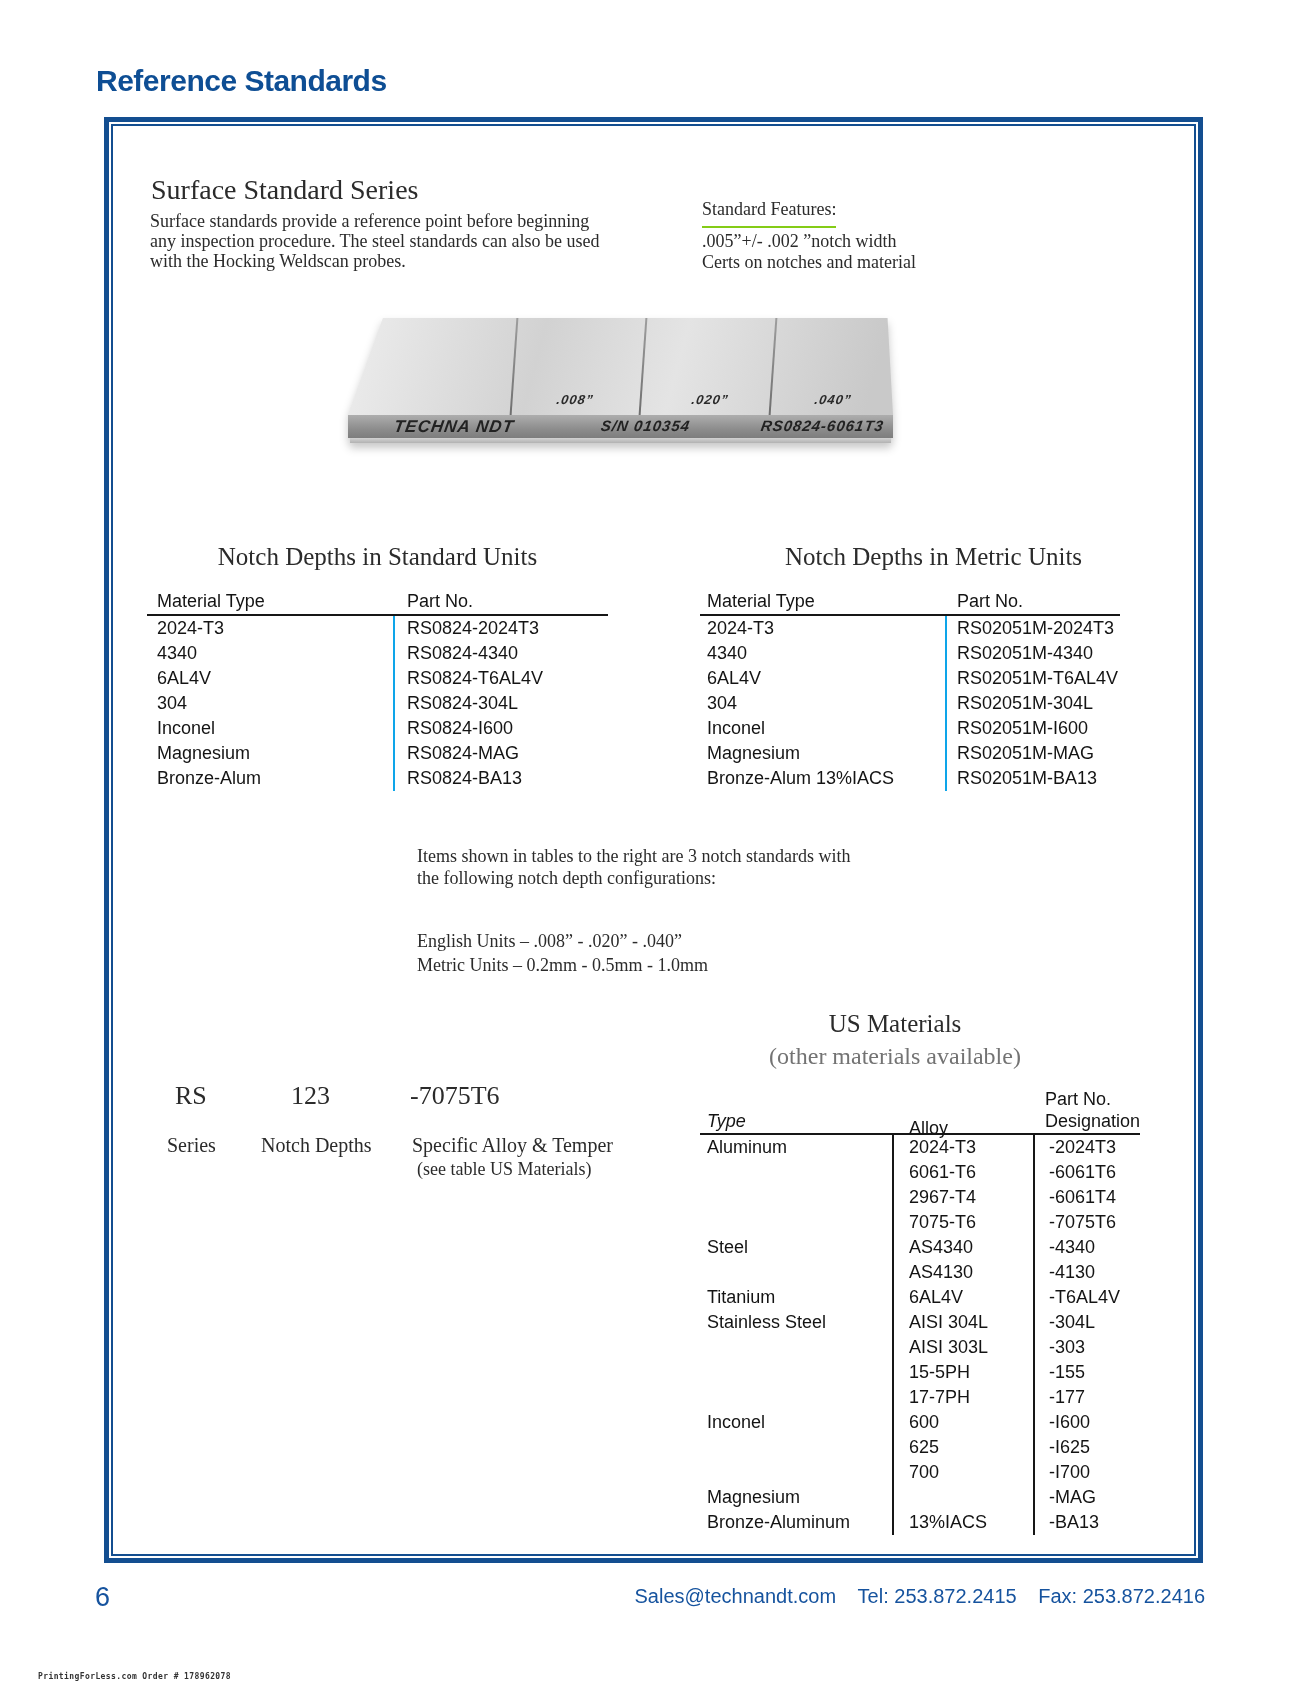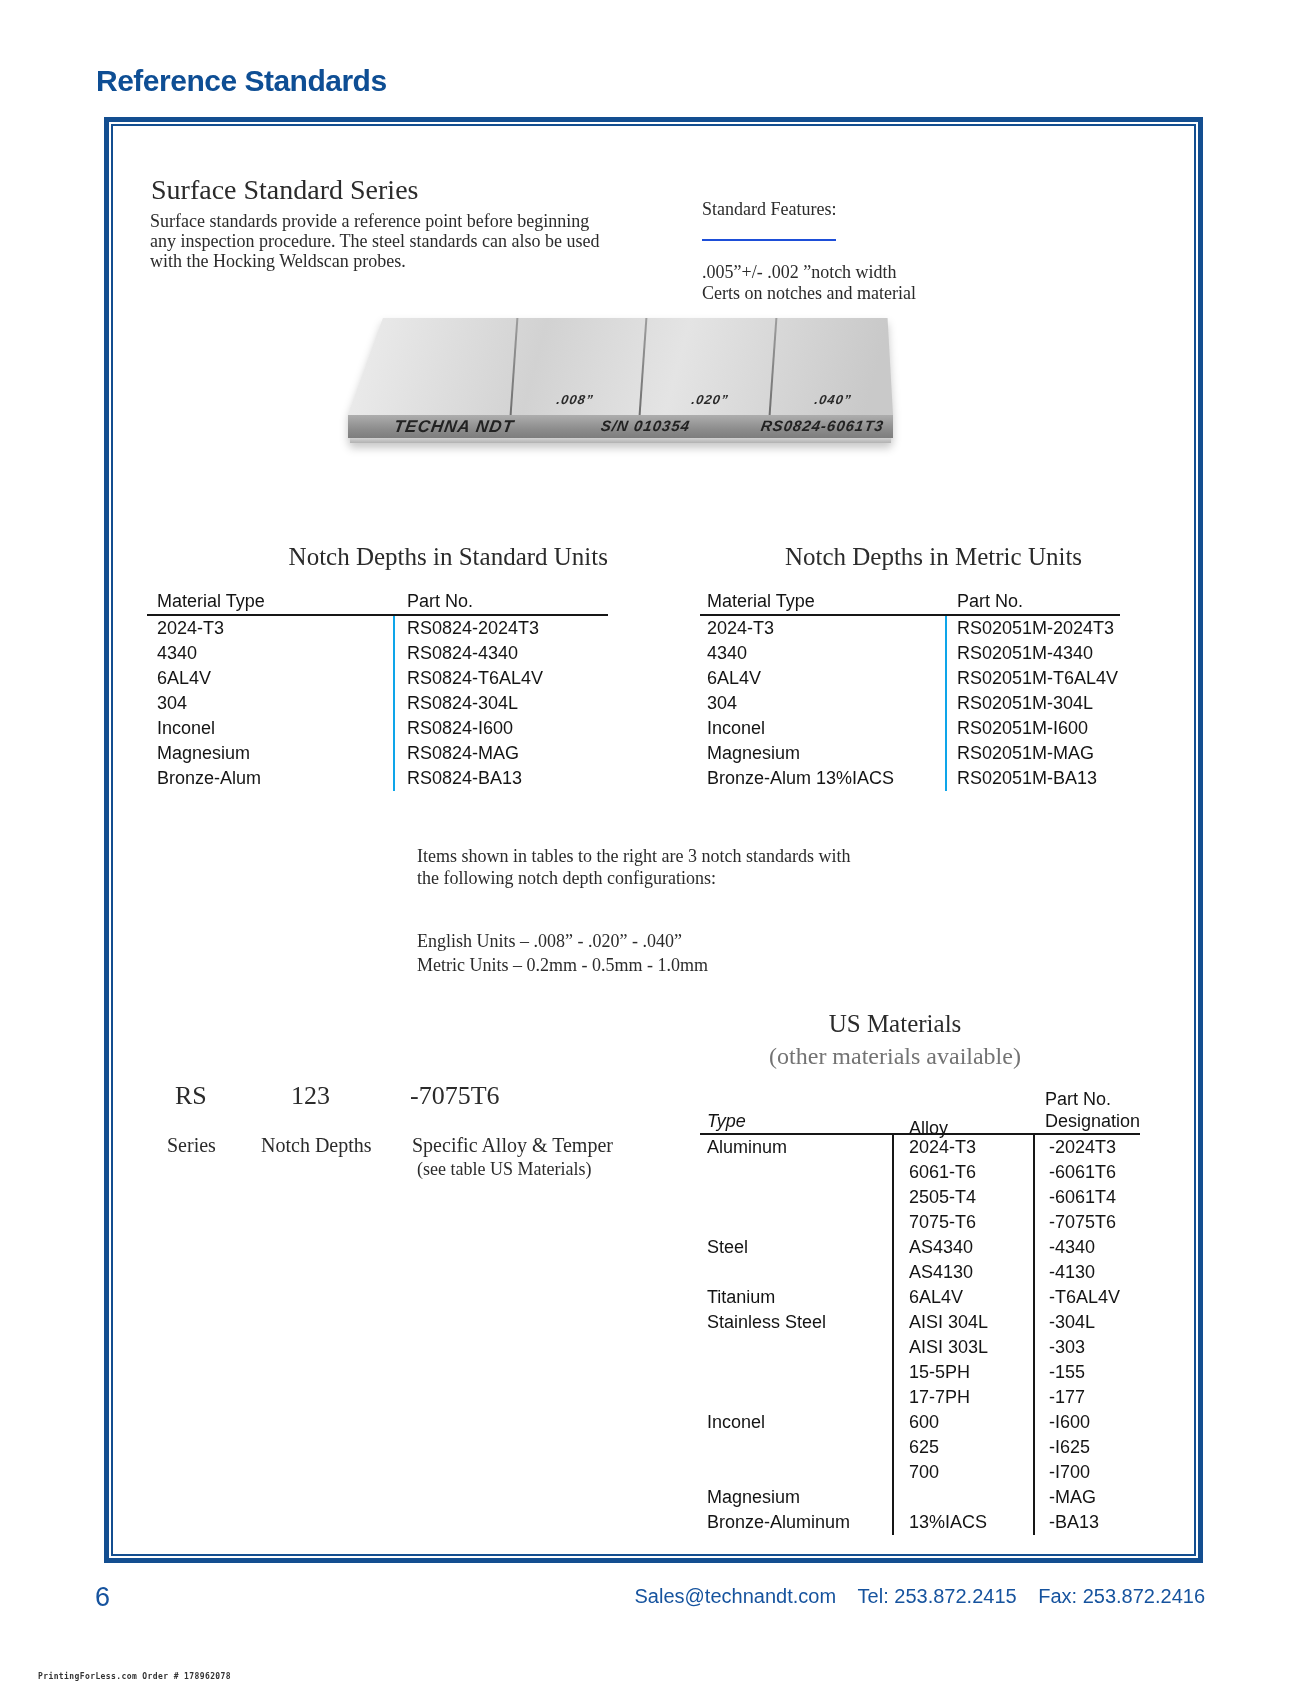--- a/index.html
+++ b/index.html
@@ -12,21 +12,21 @@
 
   
   .frame{position:absolute;left:104px;top:117px;width:1099px;height:1446px;
          border:5px solid #134e90;box-sizing:border-box;}
   .frame-inner{position:absolute;inset:2px;border:2px solid #134e90;}
 
   
   .s-heading{position:absolute;left:151px;top:174px;font-size:28px;color:#2b2b2b;}
   .s-body{position:absolute;left:150px;top:211px;width:500px;font-size:18px;line-height:20px;color:#2b2b2b;}
   .features{position:absolute;left:702px;top:199px;font-size:18px;color:#2b2b2b;line-height:21px;}
-  .features .flabel{display:inline-block;border-bottom:2px solid #1d4ed8;padding-bottom:19px;margin-bottom:21px;}
+  .features .flabel{display:inline-block;border-bottom:2px solid #84cc16;padding-bottom:6px;margin-bottom:3px;}
 
   
   .photo{position:absolute;left:348px;top:318px;width:545px;height:126px;
          filter:drop-shadow(0 5px 4px rgba(0,0,0,0.22));}
   .photo-top{position:absolute;left:0;top:0;right:0;height:97px;
              background:linear-gradient(105deg,#ededed,#d2d2d2 35%,#e4e4e4 60%,#c9c9c9 95%);
              clip-path:polygon(6.4% 0,99% 0,100% 100%,0 100%);}
   .notch{position:absolute;top:0;bottom:0;width:2px;transform:skewX(-4deg);
          background:linear-gradient(#9d9d9d,#6f6f6f);}
   .n1{left:165px}.n2{left:294px}.n3{left:424px}
@@ -133,21 +133,21 @@
       <span class="nlabel l3">.040”</span>
     </div>
     <div class="photo-front">
       <span class="pf-brand">TECHNA NDT</span>
       <span class="pf-serial">S/N 010354</span>
       <span class="pf-model">RS0824-6061T3</span>
     </div>
     <div class="photo-bevel"></div>
   </div>
 
-  <div class="tbl-title" style="left:147px;top:543px;width:461px;text-align:right;">Notch Depths in Standard Units</div>
+  <div class="tbl-title" style="left:147px;top:543px;width:461px;">Notch Depths in Standard Units</div>
   <div class="tbl-title" style="left:715px;top:543px;width:437px;">Notch Depths in Metric Units</div>
 
   <div class="ntable ntable-std">
     <div class="thead">
       <span class="th0">Material Type</span>
       <span class="th1">Part No.</span>
     </div>
     <div class="tbody">
         <div class="trow">
           <div class="tcell c0">2024-T3</div>
@@ -250,21 +250,21 @@
           <div class="tcell c1">2024-T3</div>
           <div class="tcell c2">-2024T3</div>
         </div>
         <div class="trow">
           <div class="tcell c0"></div>
           <div class="tcell c1">6061-T6</div>
           <div class="tcell c2">-6061T6</div>
         </div>
         <div class="trow">
           <div class="tcell c0"></div>
-          <div class="tcell c1">2505-T4</div>
+          <div class="tcell c1">2967-T4</div>
           <div class="tcell c2">-6061T4</div>
         </div>
         <div class="trow">
           <div class="tcell c0"></div>
           <div class="tcell c1">7075-T6</div>
           <div class="tcell c2">-7075T6</div>
         </div>
         <div class="trow">
           <div class="tcell c0">Steel</div>
           <div class="tcell c1">AS4340</div>

